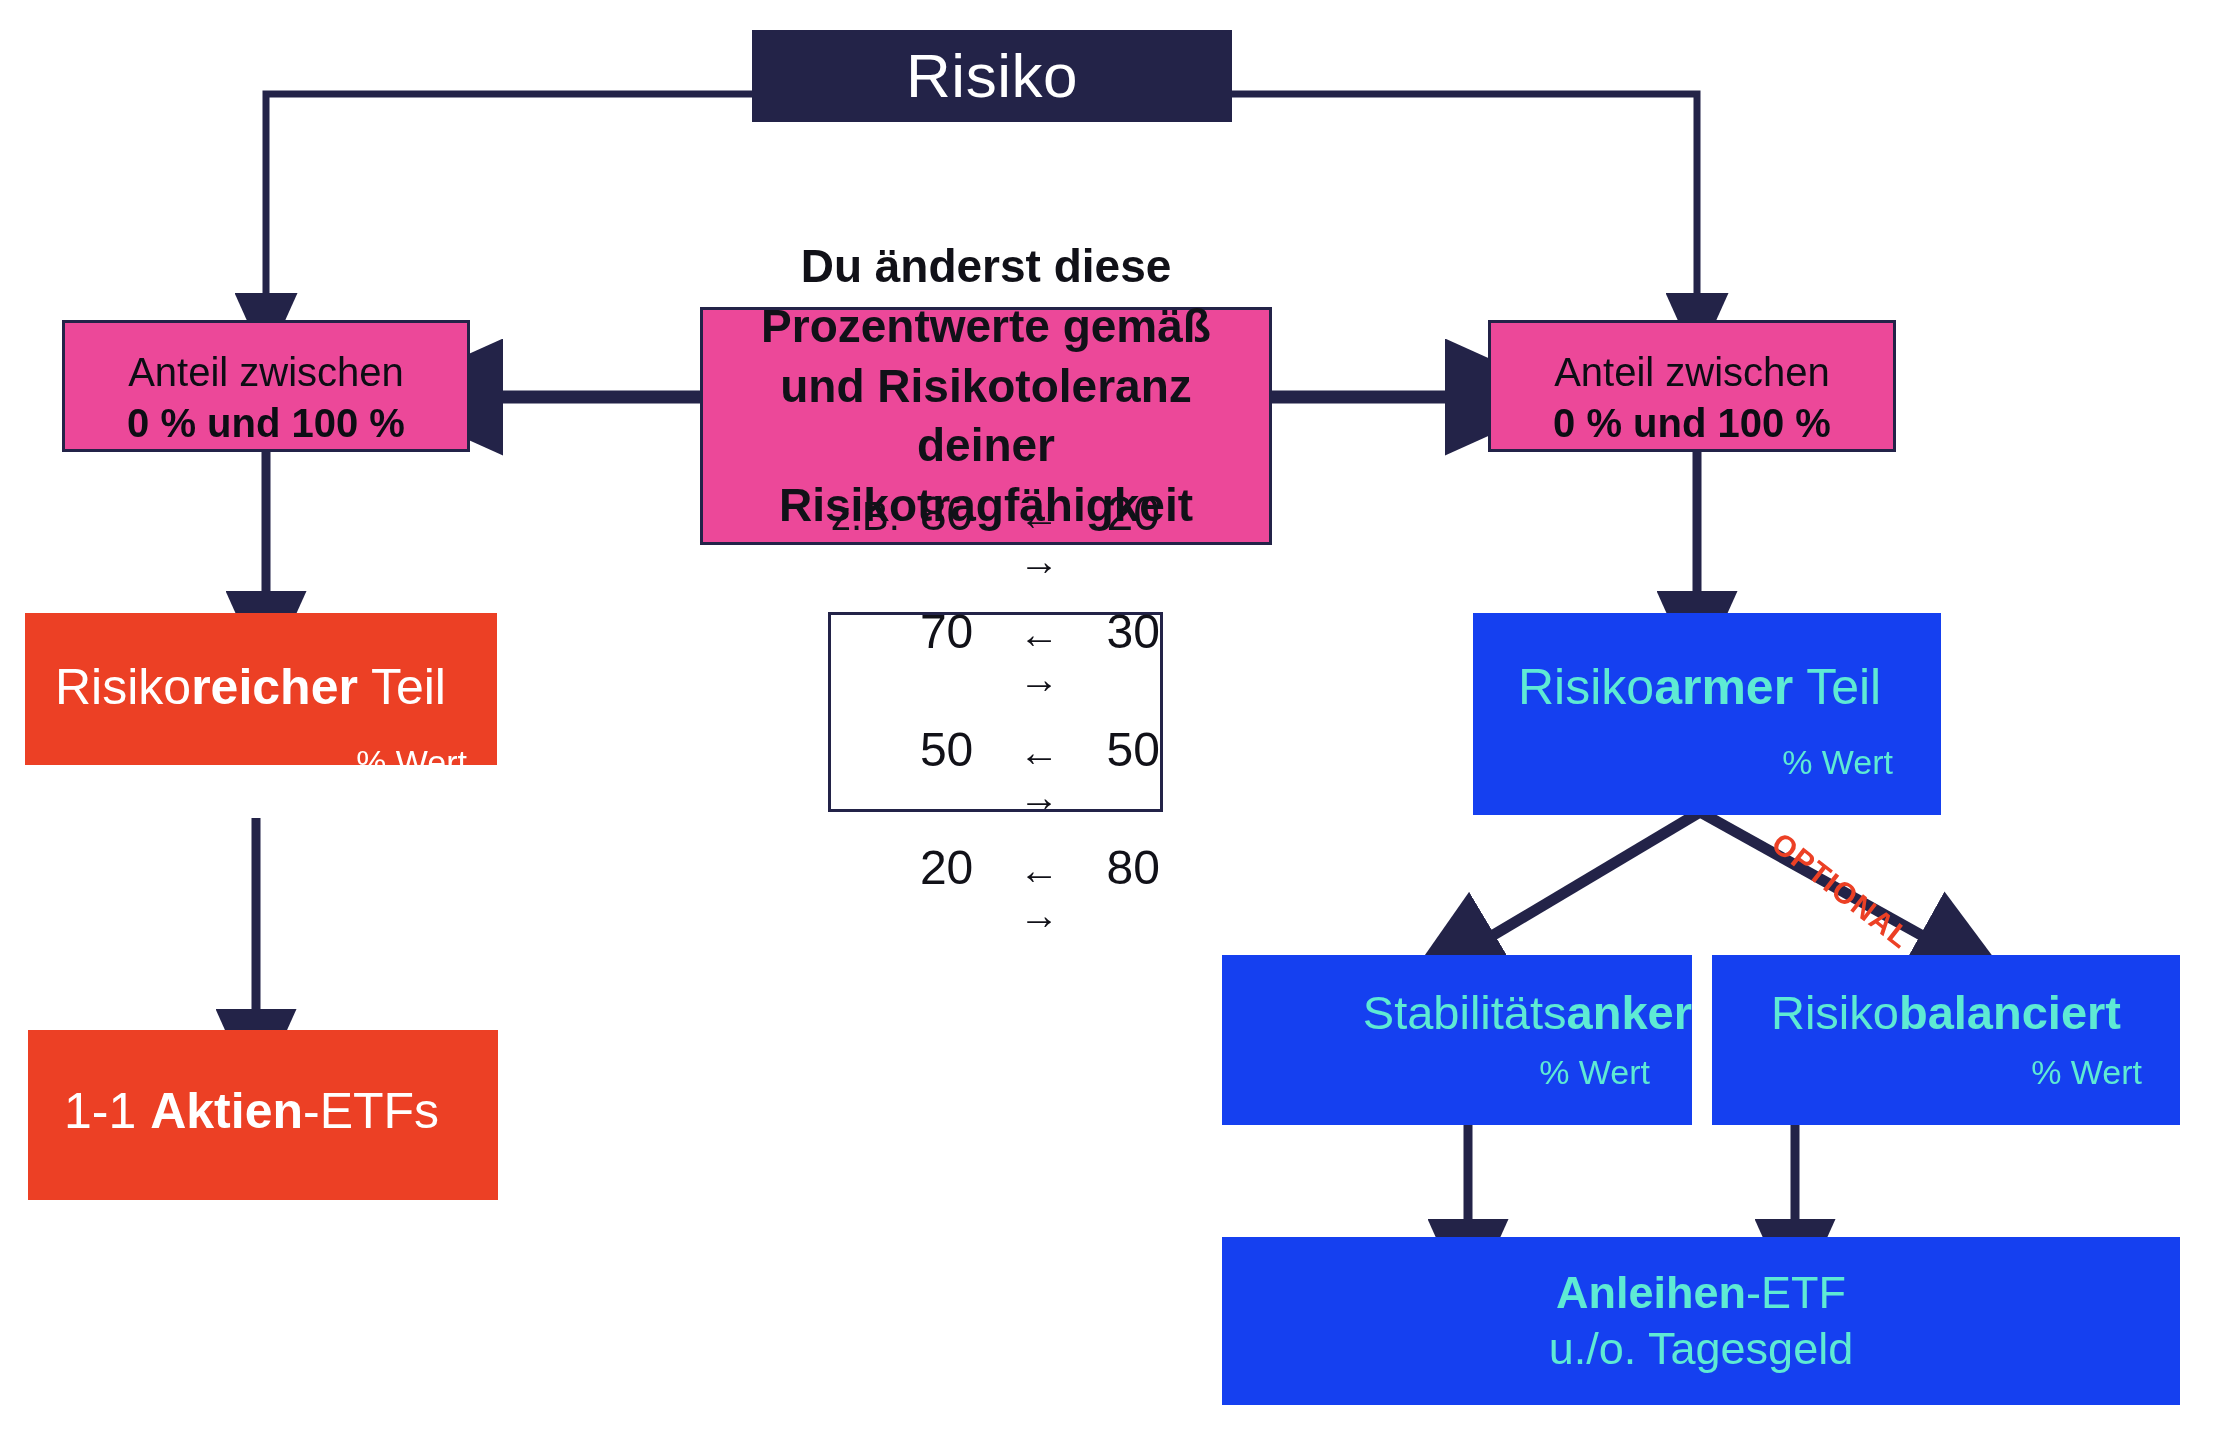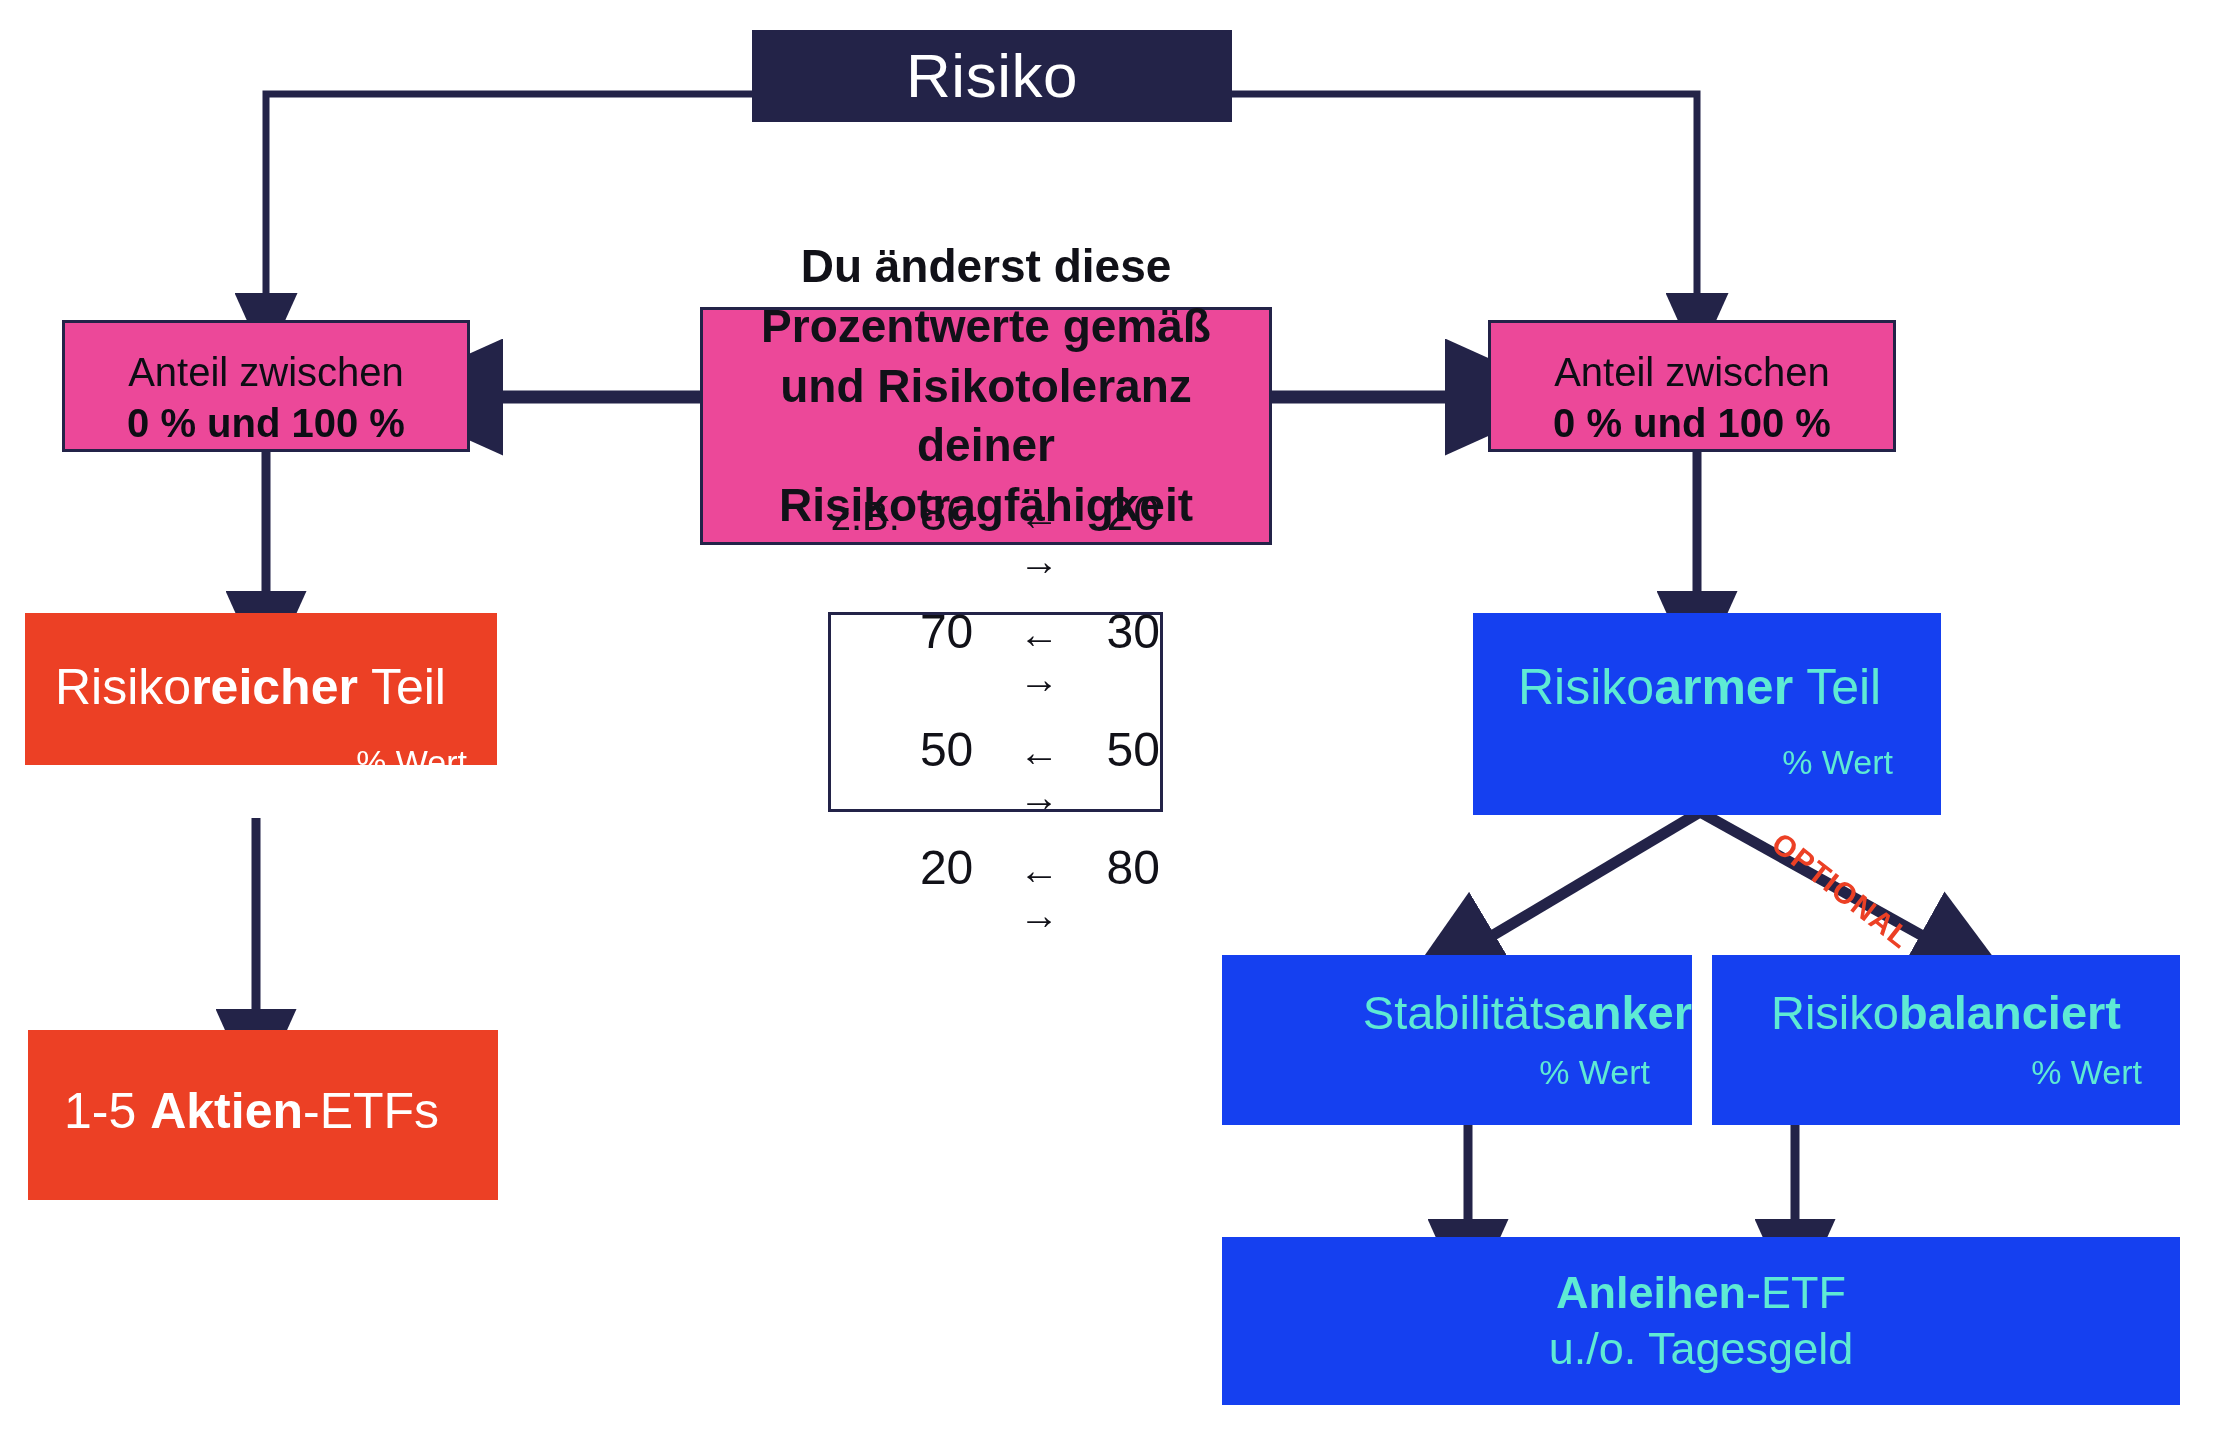--- a/index.html
+++ b/index.html
@@ -110,21 +110,21 @@
 
   <div class="box node-red" style="left:25px;top:613px;width:472px;height:152px;">
     <div class="t-boxlabel" style="position:absolute;left:30px;top:48px;">
       <span>Risiko</span><b>reicher</b><span> Teil</span>
     </div>
     <div class="t-wert" style="position:absolute;right:30px;top:132px;">% Wert</div>
   </div>
 
   <div class="box node-red" style="left:28px;top:1030px;width:470px;height:170px;">
     <div class="t-boxlabel" style="position:absolute;left:36px;top:55px;">
-      <span>1-5 </span><b>Aktien</b><span>-ETFs</span>
+      <span>1-1 </span><b>Aktien</b><span>-ETFs</span>
     </div>
   </div>
 
   <div class="box node-blue" style="left:1473px;top:613px;width:468px;height:202px;">
     <div class="t-boxlabel" style="position:absolute;left:45px;top:48px;">
       <span>Risiko</span><b>armer</b><span> Teil</span>
     </div>
     <div class="t-wert" style="position:absolute;right:48px;top:132px;">% Wert</div>
   </div>
 

